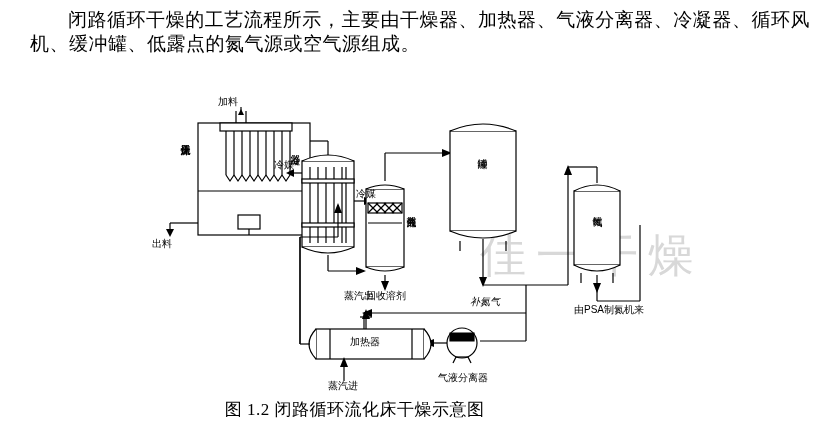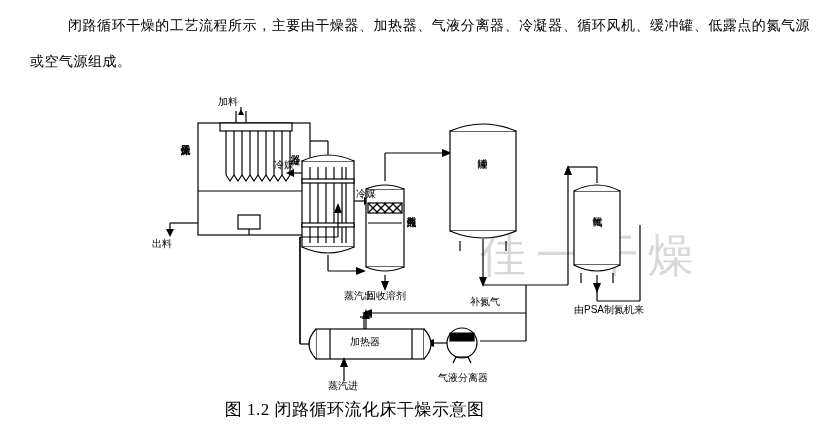--- a/index.html
+++ b/index.html
@@ -18,22 +18,22 @@
   #page {
     position: relative;
     width: 840px;
     height: 443px;
   }
   .paragraph {
     position: absolute;
     left: 30px;
     top: 8px;
     width: 780px;
-    font-size: 14px;
-    line-height: 36px;
+    font-size: 19px;
+    line-height: 24px;
     text-align: justify;
     text-indent: 38px;
     letter-spacing: 0.5px;
   }
   .figure-caption {
     position: absolute;
     left: 0;
     top: 398px;
     width: 709px;
     text-align: center;
@@ -251,21 +251,21 @@
     <div class="lbl vert" style="left:140px; top:42px; height:36px;">冷凝器</div>
     <div class="lbl" style="left:124px; top:55px;">冷媒</div>
     <div class="lbl" style="left:206px; top:84px;">冷媒</div>
 
     <div class="lbl vert" style="left:256px; top:104px; height:52px;">气液分离器</div>
     <div class="lbl" style="left:216px; top:186px;">回收溶剂</div>
 
     <div class="lbl vert" style="left:327px; top:46px; height:32px;">缓冲罐</div>
     <div class="lbl vert" style="left:442px; top:104px; height:32px;">氮气罐</div>
     <div class="lbl" style="left:424px; top:200px;">由PSA制氮机来</div>
-    <div class="lbl" style="left:320px; top:192px;">补氮气</div>
+    <div class="lbl" style="left:320px; top:192px;font-style:italic;">补氮气</div>
 
     <div class="lbl" style="left:200px; top:232px;">加热器</div>
     <div class="lbl" style="left:194px; top:186px;">蒸汽出</div>
     <div class="lbl" style="left:178px; top:276px;">蒸汽进</div>
     <div class="lbl" style="left:288px; top:268px;">气液分离器</div>
   </div>
 
   <div class="figure-caption">图 1.2 闭路循环流化床干燥示意图</div>
 </div>
 

